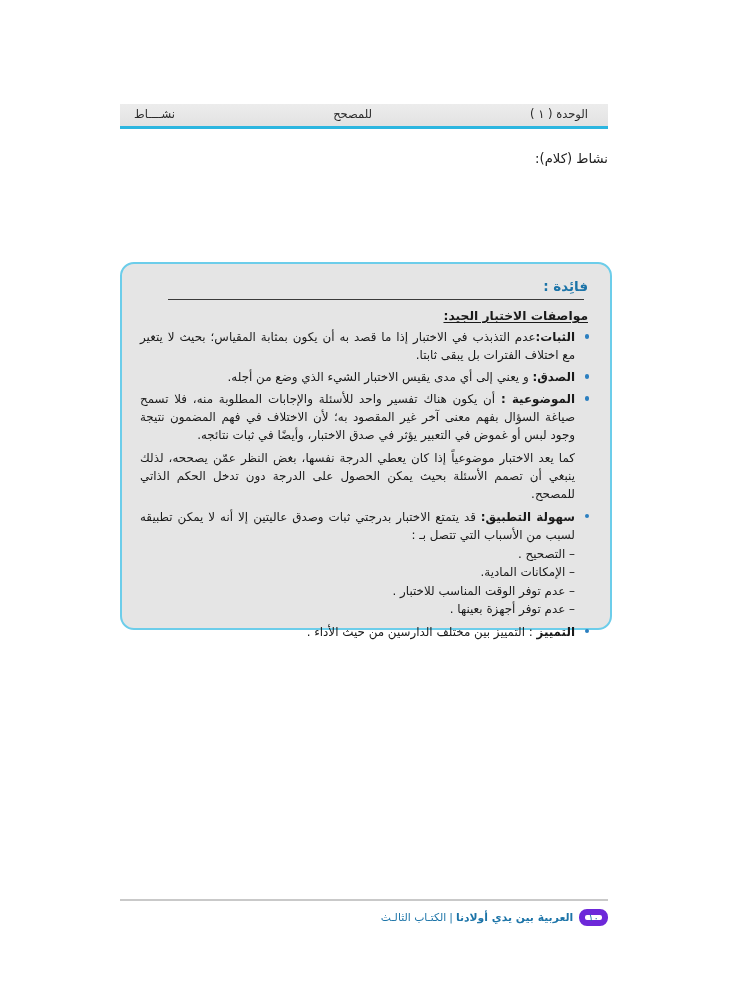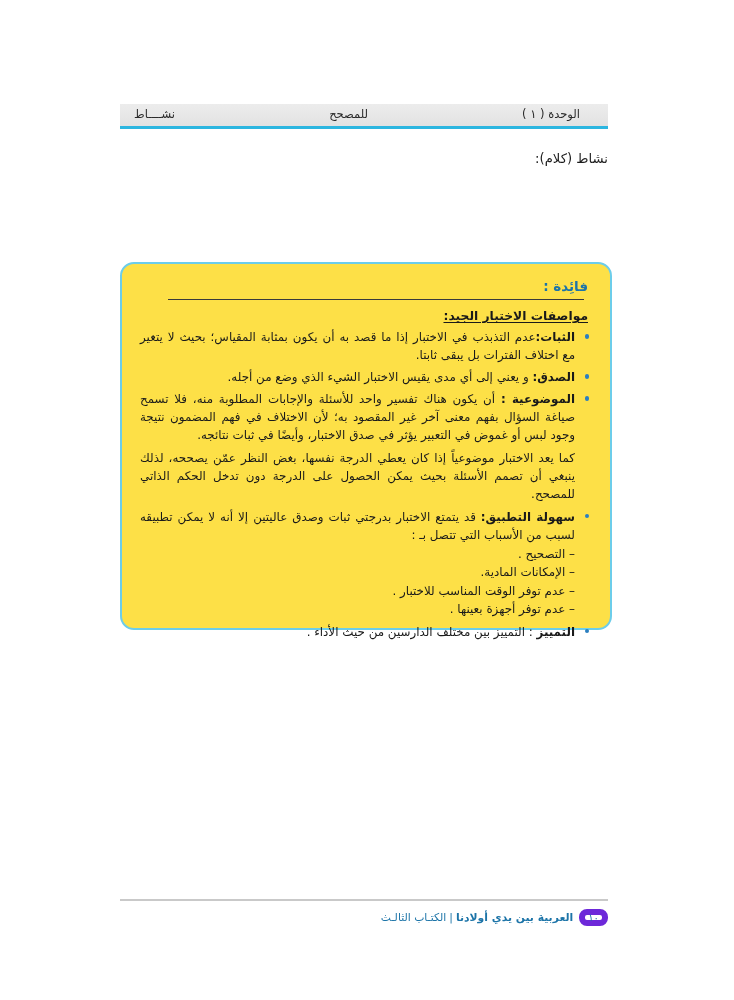--- a/index.html
+++ b/index.html
@@ -33,21 +33,21 @@
     display: flex;
     align-items: center;
     direction: rtl;
   }
   .header-cell {
     font-size: 11.5px;
     color: #2a2a2a;
     white-space: nowrap;
     line-height: 1;
   }
-  .header-unit   { flex: 0 0 auto; padding-right: 28px; }
+  .header-unit   { flex: 0 0 auto; padding-right: 20px; }
   .header-spacer { flex: 1 1 auto; }
   .header-title  { flex: 0 0 auto; text-align: center; }
   .header-activity {
     flex: 0 0 auto;
     padding-left: 14px;
     letter-spacing: 0.3px;
   }
   .header-rule {
     position: absolute;
     top: 126px;
@@ -81,21 +81,21 @@
   
   .info-box {
     position: absolute;
     top: 262px;
     right: 122px;
     width: 492px;
     height: 368px;
     box-sizing: border-box;
     border: 2px solid #6ccdea;
     border-radius: 14px;
-    background: #fde047;
+    background: #e5e5e5;
     padding: 12px 20px 10px 18px;
     direction: rtl;
   }
   .info-title {
     font-size: 13.5px;
     font-weight: bold;
     color: #1c74a8;
     text-align: right;
     margin: 2px 2px 0 0;
   }

